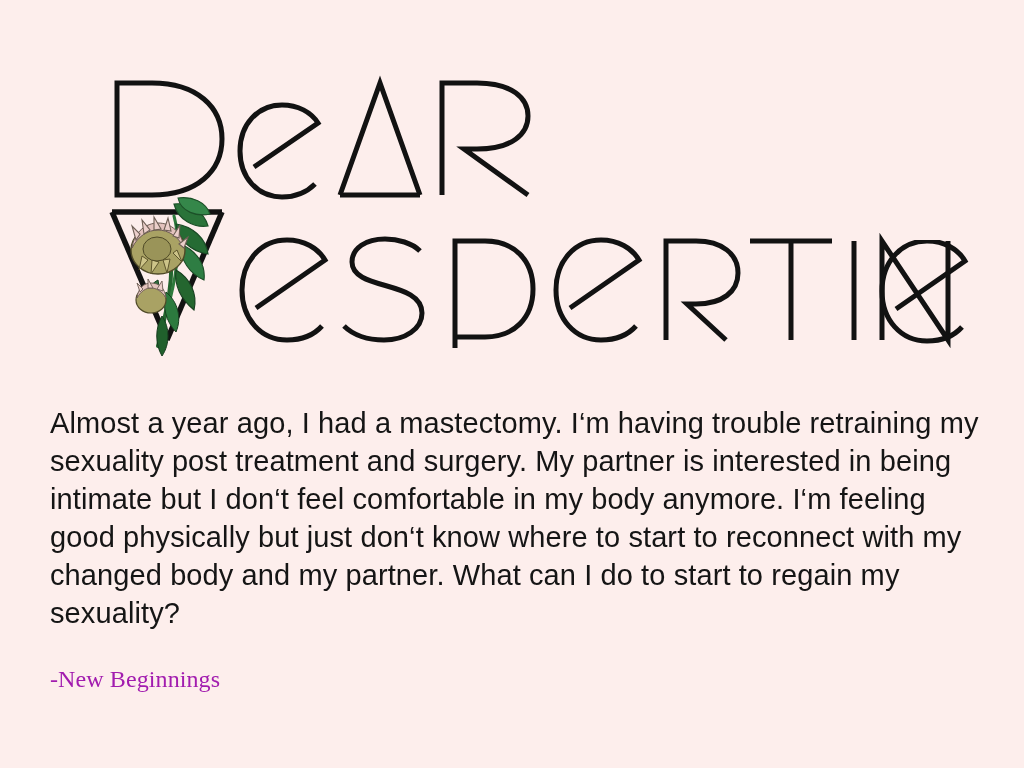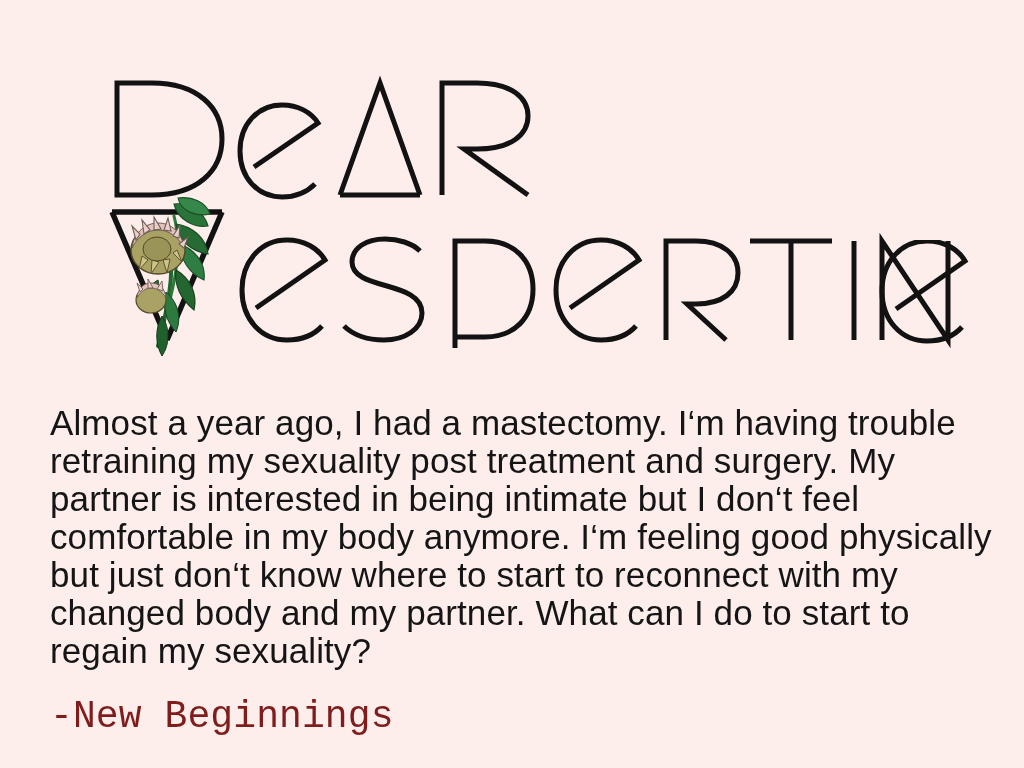--- a/index.html
+++ b/index.html
@@ -60,34 +60,34 @@
   #floral svg { display:block; }
 
   
   #letter {
     position:absolute;
     left:50px; top:404px;
     width:948px;
   }
   #letter-body {
     font-family:"Liberation Sans", sans-serif;
-    font-size:35px;
+    font-size:29px;
     line-height:38px;
     letter-spacing:0.1px;
     color:#151515;
     font-weight:400;
     width:945px;
     white-space:pre-wrap;
   }
   #letter-signature {
     margin-top:28px;
-    font-family:Liberation Mono, monospace;
-    font-size:38px;
+    font-family:Liberation Serif, serif;
+    font-size:24px;
     line-height:38px;
-    color:#7f1d1d;
+    color:#a21caf;
     letter-spacing:0.1px;
   }
 </style>
 </head>
 <body>
 
 <div id="page">
 
   <div id="masthead">
 

